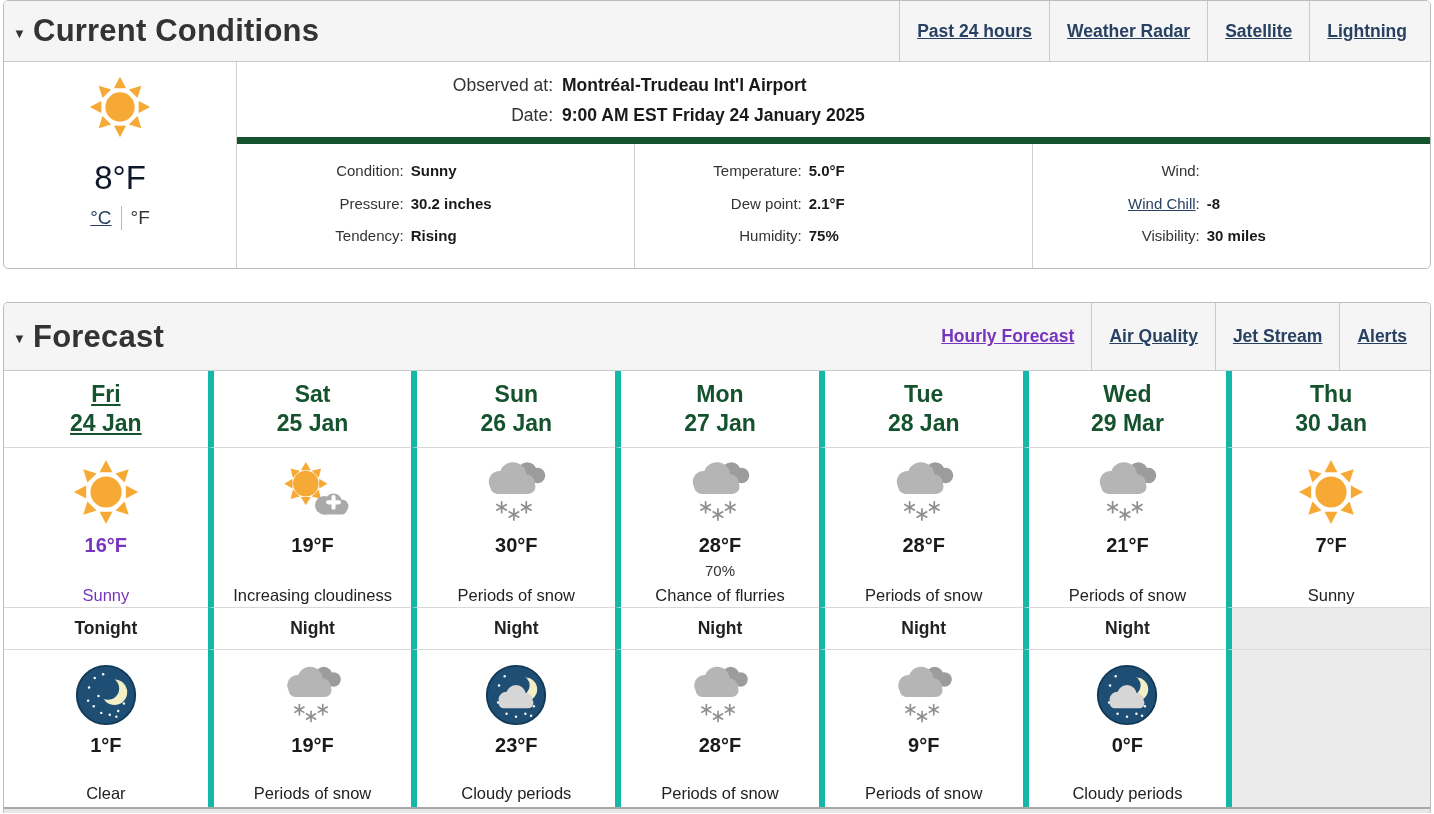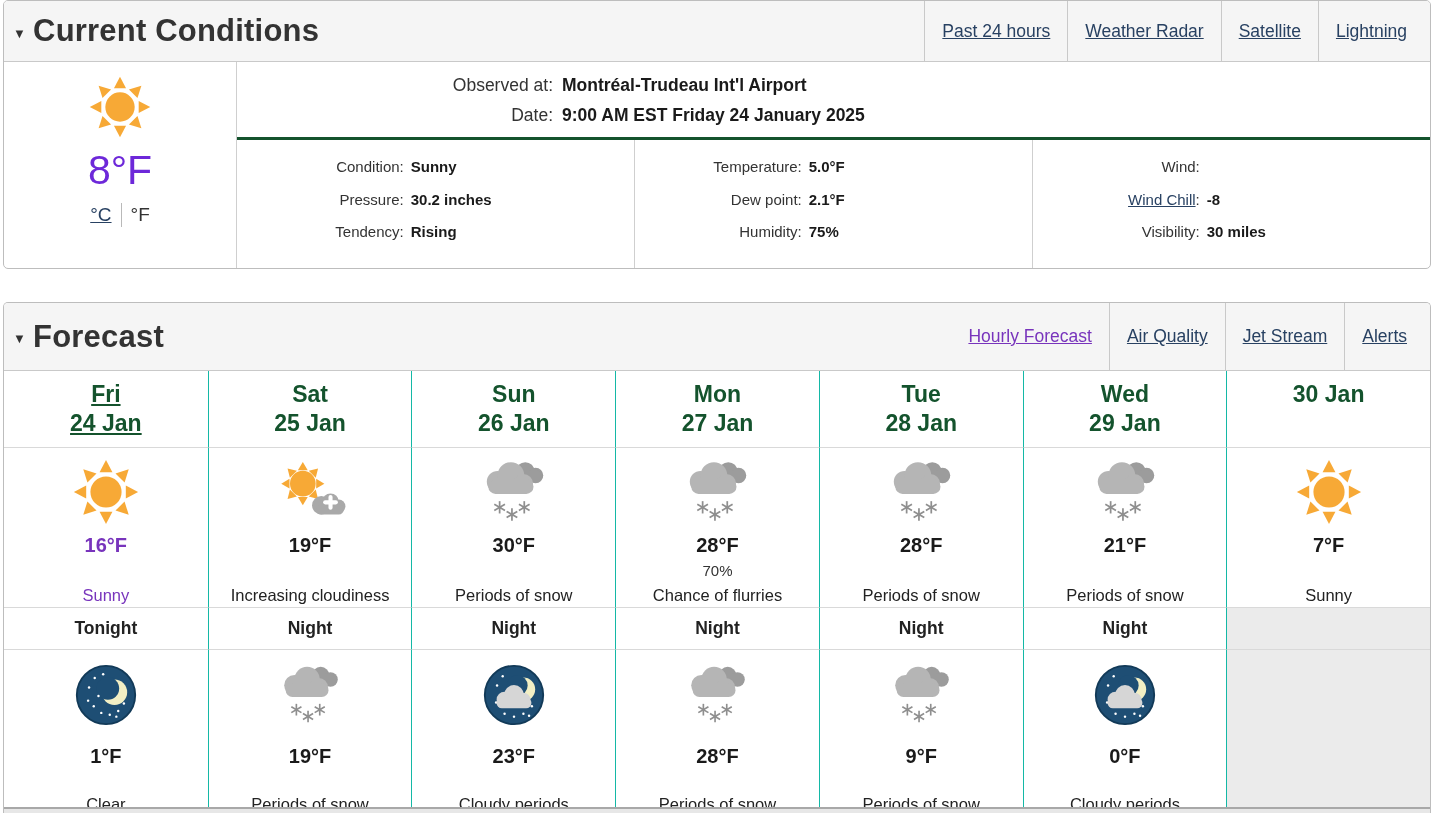--- a/index.html
+++ b/index.html
@@ -22,65 +22,66 @@
     display:flex; align-items:center; margin:0; padding-left:9px;
     font-size:31px; font-weight:bold; color:#333; letter-spacing:0.2px;
   }
   .caret { font-size:13px; margin-right:7px; color:#333; position:relative; top:2px; cursor:pointer; }
 
   .header-links { display:flex; align-items:stretch; padding-right:6px; }
   .header-links a {
     display:flex; align-items:center; padding:0 17px;
     font-size:17.5px; color:#284162; text-decoration:underline; cursor:pointer;
     border-left:1px solid #c9c9c9;
+    font-weight:bold;
   }
   .panel.fc .header-links a:first-child { border-left:none; }
   .header-links a.visited { color:#7834bc; }
 
   
   .cc-body { display:flex; height:206px; }
   .cc-left { width:233px; border-right:1px solid #cfcfcf; text-align:center; padding-top:13px; flex:none; }
-  .cc-temp { font-size:41px; color:#6d28d9; margin-top:8px; }
+  .cc-temp { font-size:33px; color:#0f172a; margin-top:20px; }
   .unit-toggle { margin-top:9px; font-size:19px; display:flex; justify-content:center; align-items:center; }
   .unit-toggle a { color:#284162; text-decoration:underline; cursor:pointer; }
   .unit-sep { display:inline-block; width:1px; height:24px; background:#b9b9b9; margin:0 9px; }
 
   .cc-right { flex:1; display:flex; flex-direction:column; min-width:0; }
-  .cc-obs { padding:8px 0 7px; border-bottom:3px solid #14532d; }
+  .cc-obs { padding:8px 0 7px; border-bottom:7px solid #14532d; }
   .obs-row { display:grid; grid-template-columns:316px 1fr; column-gap:9px; line-height:30px; font-size:17.5px; }
   .dlabel { text-align:right; color:#333; white-space:nowrap; }
   .dvalue { font-weight:bold; color:#1a1a1a; text-align:left; white-space:nowrap; }
 
   .cc-cols { flex:1; display:flex; }
   .cc-col { flex:1; padding-top:11px; min-width:0; }
   .cc-col + .cc-col { border-left:1px solid #cfcfcf; }
   .detail-row { display:grid; grid-template-columns:42% 1fr; column-gap:7px; line-height:32.5px; font-size:15px; }
   .lab-link { color:#284162; text-decoration:underline; cursor:pointer; }
 
   
   .f-grid {
     display:grid;
     grid-template-columns:repeat(7, 1fr);
     grid-template-rows:76px 160px 42px 158px 6px;
   }
   .f-grid > div { min-width:0; }
-  .bl { border-left:1px solid #14b8a6; }
+  .bl { border-left:6px solid #14b8a6; }
   .bt { border-top:1px solid #d9d9d9; }
 
   .fh { text-align:center; padding-top:9px; font-size:23px; font-weight:bold; color:#14532d; line-height:29px; }
   .fh .u { text-decoration:underline; cursor:pointer; }
 
   .fd, .fx { text-align:center; }
   .icon-area { height:84px; display:flex; align-items:center; justify-content:center; padding-top:4px; }
   .fx .icon-area { height:80px; padding-top:10px; }
   .temp { font-size:20px; font-weight:bold; color:#1a1a1a; line-height:26px; }
   .temp.purple, .cond.purple { color:#7834bc; }
   .pop { height:26px; font-size:15px; color:#333; line-height:26px; }
   .cond { font-size:16.5px; color:#222; margin-top:0; line-height:22px; }
-  .fx .temp { margin-top:13px; }
+  .fx .temp { margin-top:2px; }
   .fx .cond { margin-top:24px; }
 
   .fn { text-align:center; font-size:17.5px; font-weight:bold; color:#222; line-height:41px; }
   .empty { background:#ebebeb; }
 
   .bstrip { grid-column:1 / -1; background:#e7e7e7; border-top:2px solid #a8a8a8; }
 
   .wicon svg { display:block; margin:0 auto; }
 </style>
 </head>
@@ -208,23 +209,24 @@
       <div class="fh bl">
         <div>Mon</div>
         <div>27 Jan</div>
       </div>
       <div class="fh bl">
         <div>Tue</div>
         <div>28 Jan</div>
       </div>
       <div class="fh bl">
         <div>Wed</div>
-        <div>29 Jan</div>
+        <div>29 Mar</div>
       </div>
       <div class="fh bl">
+        <div>Thu</div>
         <div>30 Jan</div>
       </div>
       <div class="fd bt">
         <div class="icon-area">
           <span class="wicon">
             <svg width="68" viewBox="0 0 72 72">
               <g fill="#F7A936">
                 <polygon points="36,2 29.2,15 42.8,15" transform="rotate(0 36 36)"></polygon>
                 <polygon points="36,2 29.2,15 42.8,15" transform="rotate(45 36 36)"></polygon>
                 <polygon points="36,2 29.2,15 42.8,15" transform="rotate(90 36 36)"></polygon>

